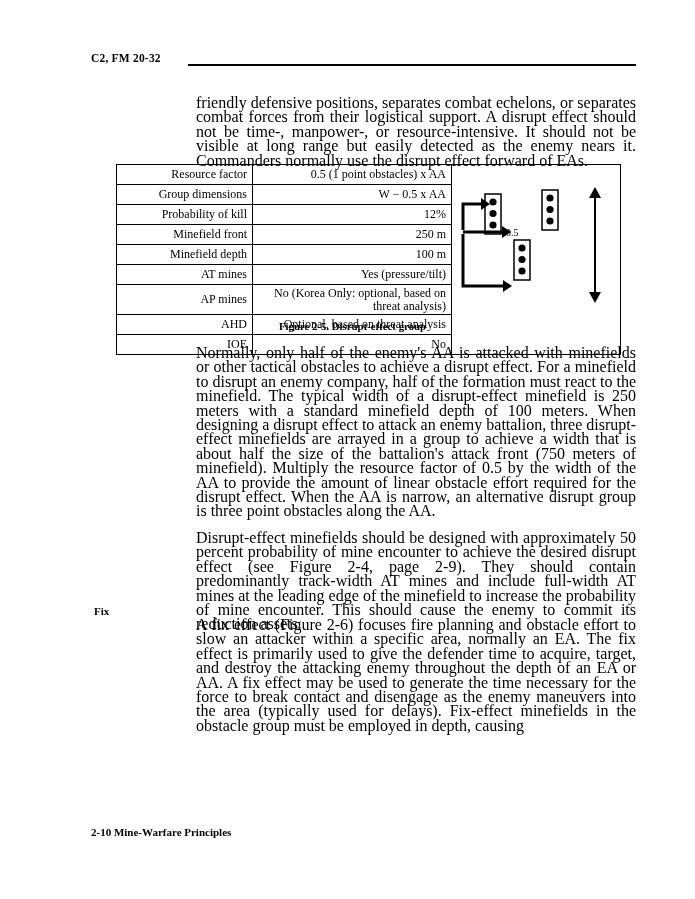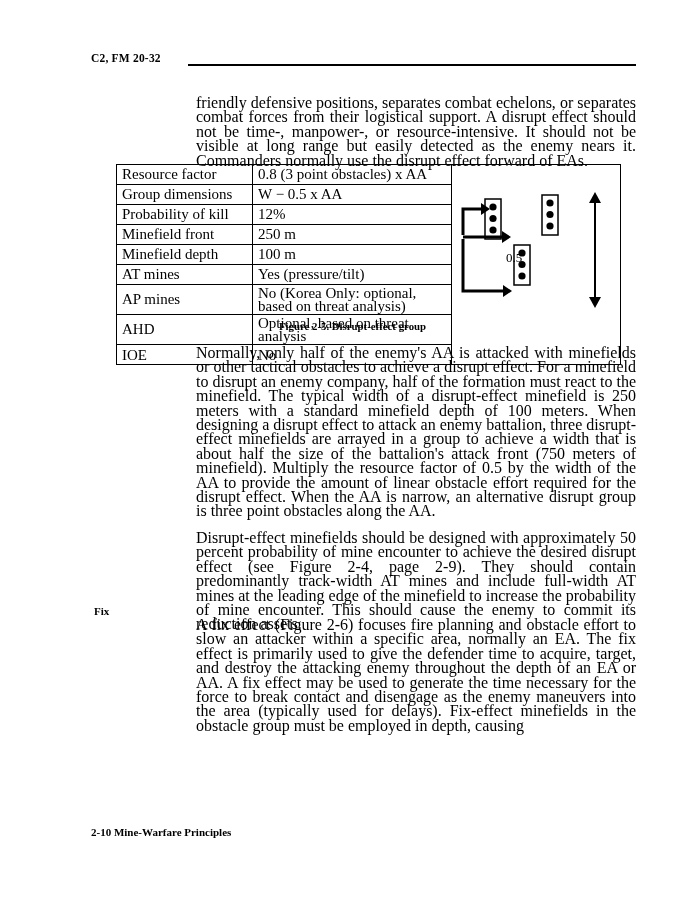--- a/index.html
+++ b/index.html
@@ -63,25 +63,26 @@
     top: 164px;
     width: 473px;
   }
   table.fig {
     border-collapse: collapse;
     width: 473px;
     table-layout: fixed;
   }
   table.fig td {
     border: 1px solid #000;
-    font-size: 15px;
+    font-size: 12px;
     line-height: 12.6px;
     padding: 2px 5px 2px 5px;
     vertical-align: middle;
     height: 15px;
+    text-align: right;
   }
   td.c1 { width: 125px; }
   td.c2 { width: 188px; }
   td.art {
     width: 158px;
     padding: 0;
     vertical-align: top;
   }
   .bold { font-weight: normal; }
 
@@ -129,21 +130,21 @@
 
   <div class="col intro">
     <p>friendly defensive positions, separates combat echelons, or separates combat forces from their logistical support. A disrupt effect should not be time-, manpower-, or resource-intensive. It should not be visible at long range but easily detected as the enemy nears it. Commanders normally use the disrupt effect forward of EAs.</p>
   </div>
 
   <div class="figure-wrap">
     <table class="fig">
       <tbody>
           <tr>
         <td class="c1">Resource factor</td>
-        <td class="c2">0.8 (3 point obstacles) x AA</td>
+        <td class="c2">0.5 (1 point obstacles) x AA</td>
         <td class="art" rowspan="9">
           <svg class="art-svg" width="158" height="156" viewBox="0 0 158 156">
 
             <rect x="28" y="12" width="16" height="40" fill="#fff" stroke="#000" stroke-width="1.5"></rect>
             <circle cx="36" cy="20" r="3.6" fill="#000"></circle>
             <circle cx="36" cy="31.5" r="3.6" fill="#000"></circle>
             <circle cx="36" cy="43" r="3.6" fill="#000"></circle>
 
             <rect x="85" y="8" width="16" height="40" fill="#fff" stroke="#000" stroke-width="1.5"></rect>
             <circle cx="93" cy="16" r="3.6" fill="#000"></circle>
@@ -197,21 +198,21 @@
       <tr>
         <td class="c1">AHD</td>
         <td class="c2">Optional, based on threat analysis</td>
       </tr>
       <tr>
         <td class="c1">IOE</td>
         <td class="c2">No</td>
       </tr>
     </tbody>
       </table>
-    <div style="position:absolute; left:390px; top:63px; font-size:13px;margin-top:23px;">0.5</div>
+    <div style="position:absolute; left:390px; top:63px; font-size:10px;">0.5</div>
   </div>
 
   <div class="fig-caption">Figure 2-5. Disrupt-effect group</div>
 
   <div class="col" style="top:346px;">
     <p>Normally, only half of the enemy's AA is attacked with minefields or other tactical obstacles to achieve a disrupt effect. For a minefield to disrupt an enemy company, half of the formation must react to the minefield. The typical width of a disrupt-effect minefield is 250 meters with a standard minefield depth of 100 meters. When designing a disrupt effect to attack an enemy battalion, three disrupt-effect minefields are arrayed in a group to achieve a width that is about half the size of the battalion's attack front (750 meters of minefield). Multiply the resource factor of 0.5 by the width of the AA to provide the amount of linear obstacle effort required for the disrupt effect. When the AA is narrow, an alternative disrupt group is three point obstacles along the AA.</p>
     <p>Disrupt-effect minefields should be designed with approximately 50 percent probability of mine encounter to achieve the desired disrupt effect (see Figure 2-4, page 2-9). They should contain predominantly track-width AT mines and include full-width AT mines at the leading edge of the minefield to increase the probability of mine encounter. This should cause the enemy to commit its reduction assets.</p>
   </div>
 
   <div class="sidehead fix">Fix</div>

